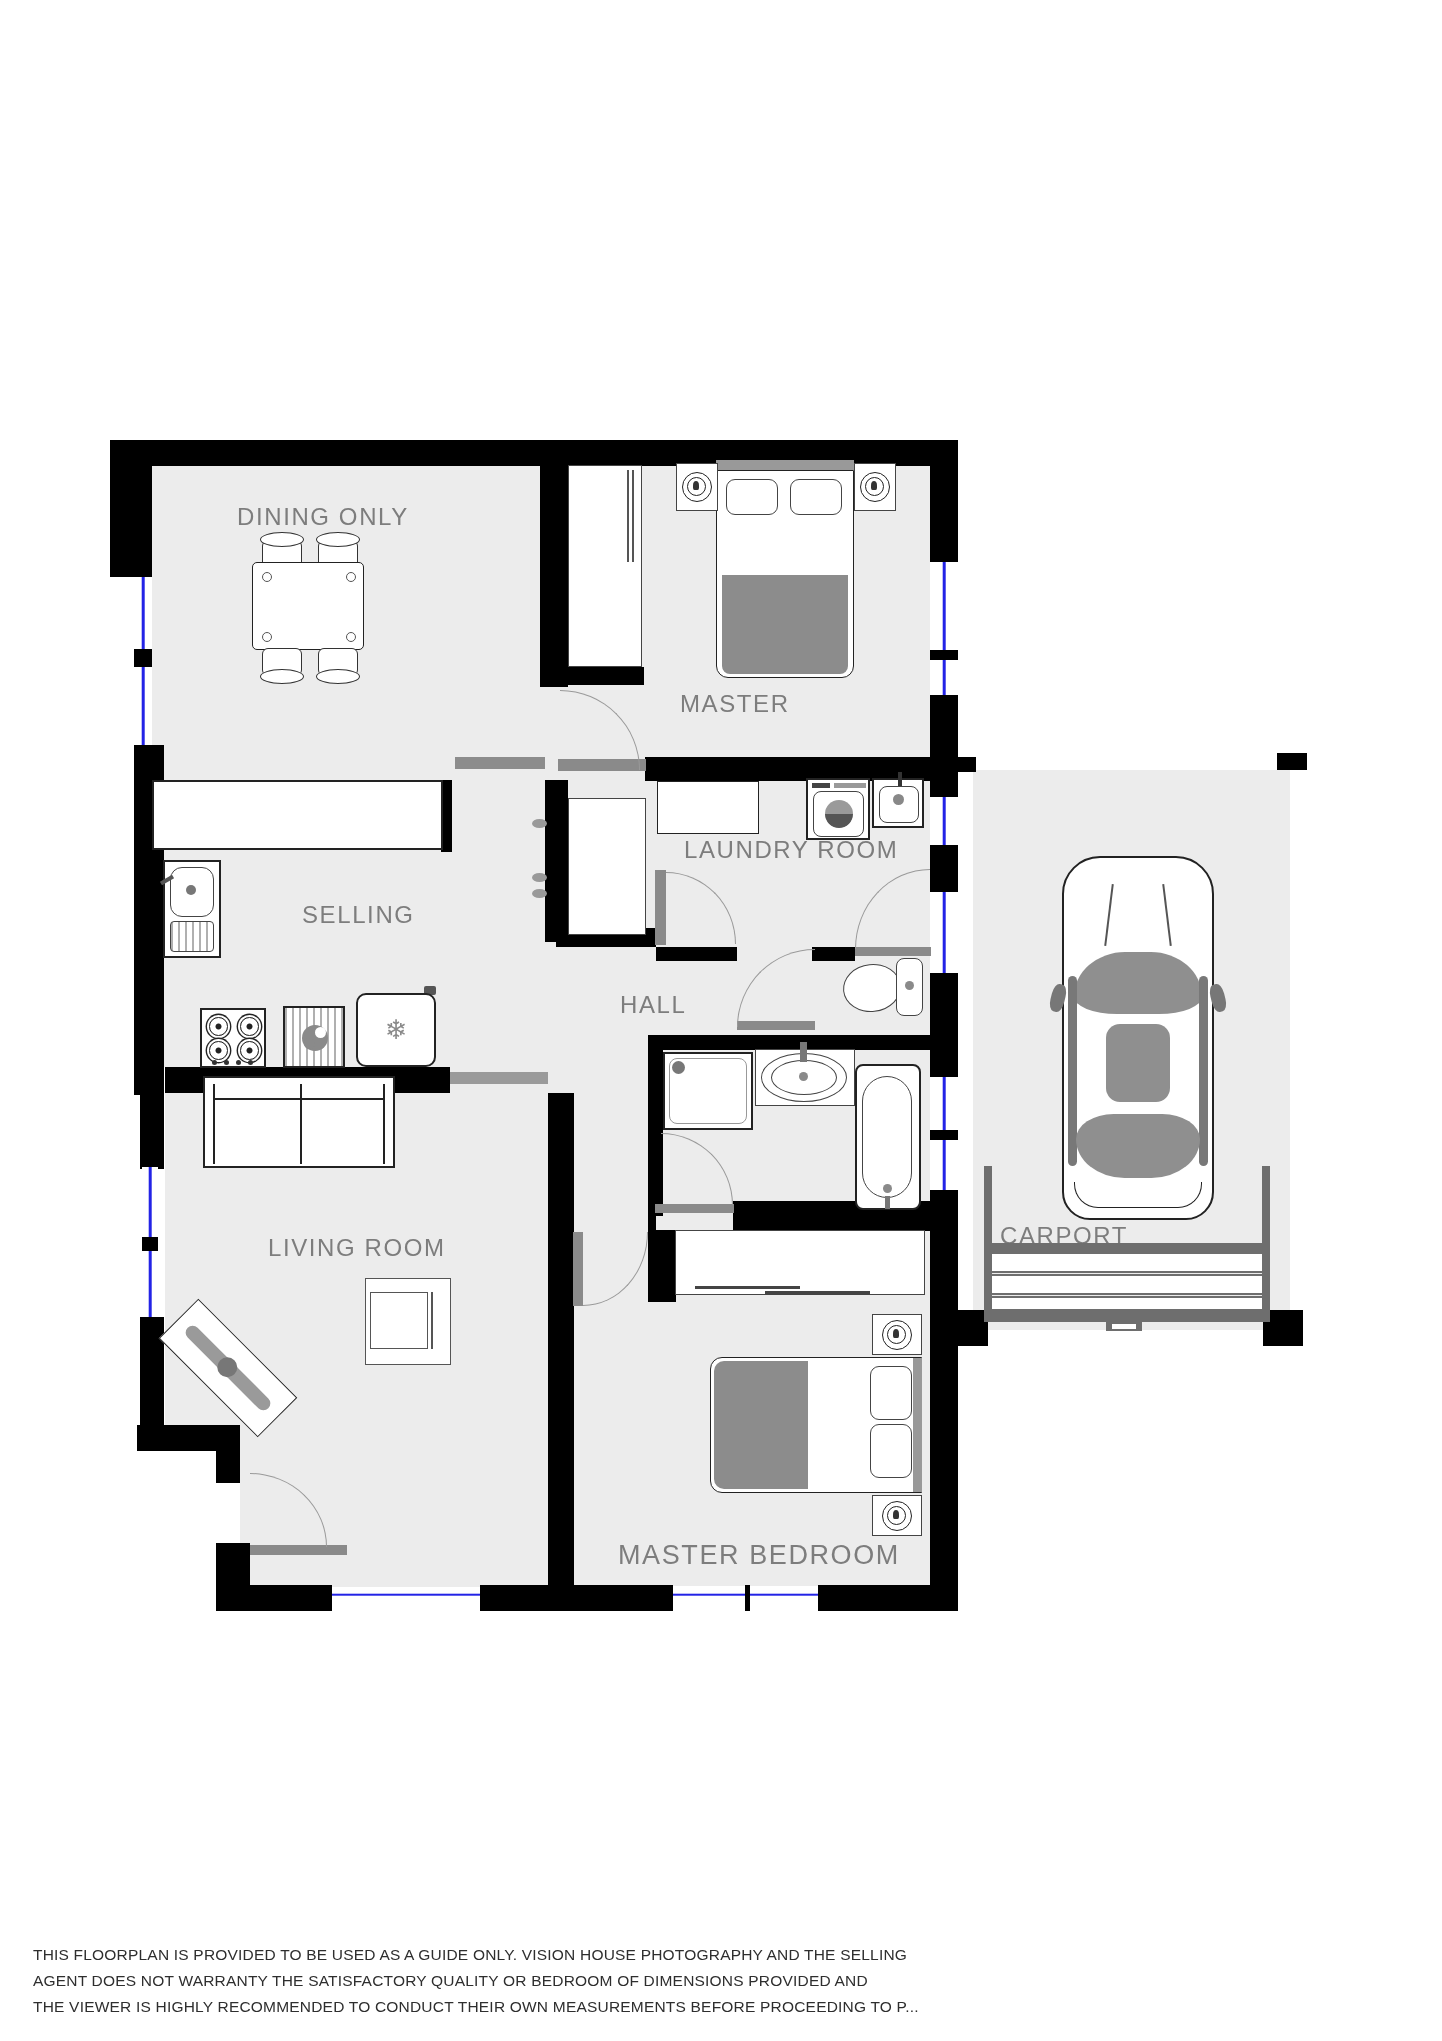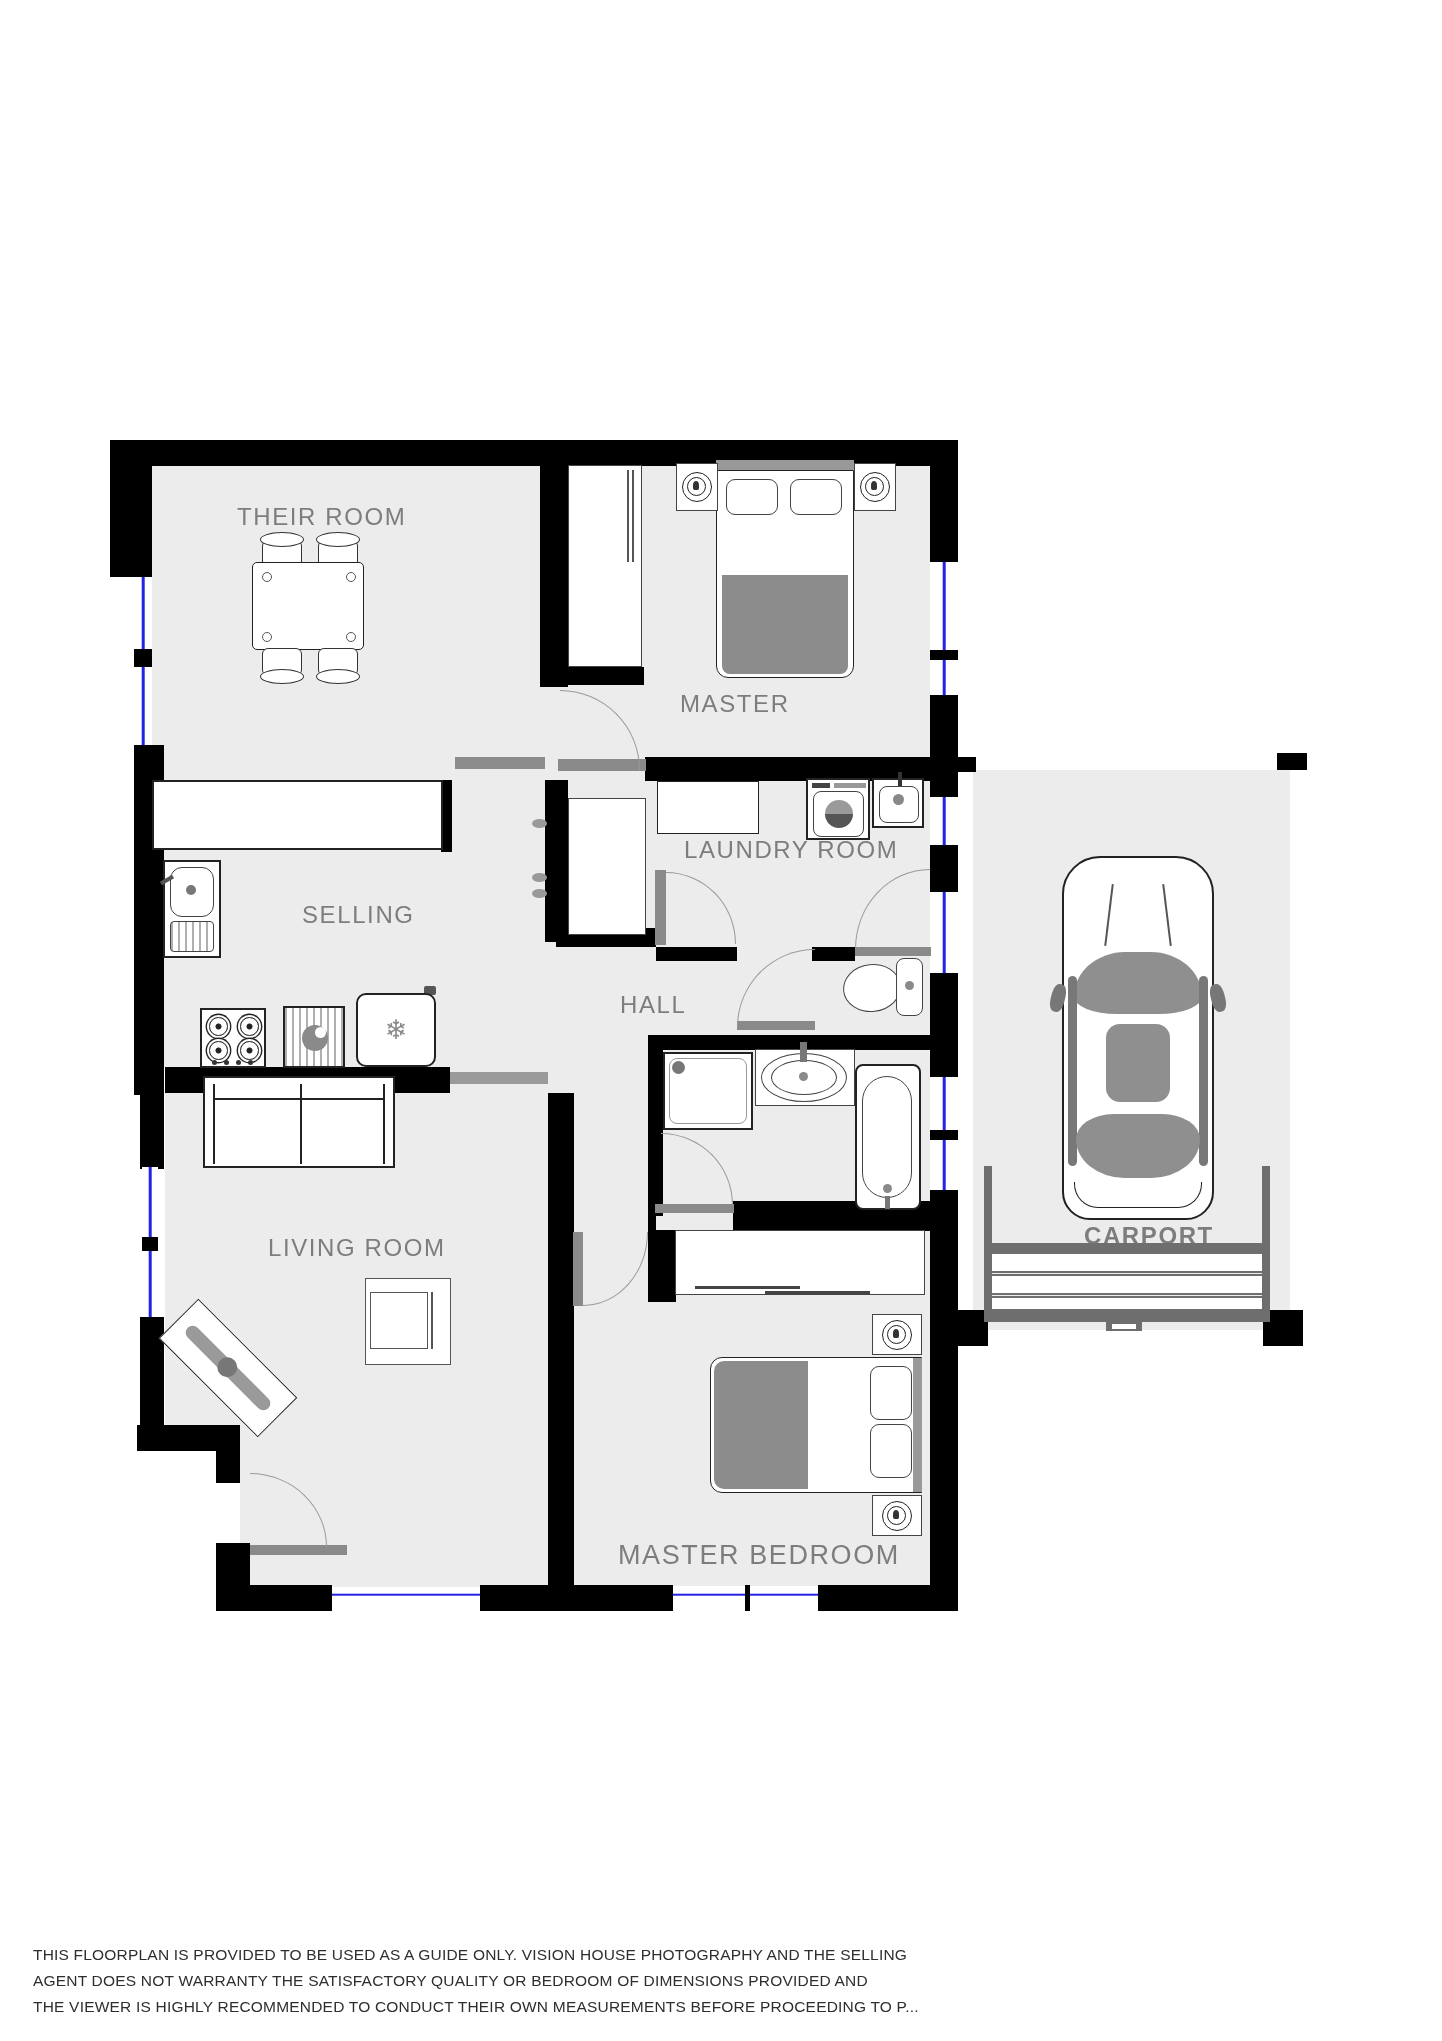--- a/index.html
+++ b/index.html
@@ -121,21 +121,21 @@
   <div class="arc arc-tl" style="left:737px;top:949px;width:78px;height:78px;"></div>
   <div class="leaf" style="left:855px;top:947px;width:76px;height:9px;"></div>
   <div class="arc arc-tl" style="left:855px;top:869px;width:75px;height:80px;"></div>
   <div class="leaf" style="left:655px;top:1204px;width:79px;height:9px;"></div>
   <div class="arc arc-tr" style="left:661px;top:1133px;width:72px;height:72px;"></div>
   <div class="leaf" style="left:573px;top:1232px;width:10px;height:74px;"></div>
   <div class="arc arc-br" style="left:583px;top:1232px;width:65px;height:74px;"></div>
   <div class="leaf" style="left:250px;top:1545px;width:97px;height:10px;"></div>
   <div class="arc arc-tr" style="left:250px;top:1473px;width:77px;height:74px;"></div>
 
-  <div class="room-label" style="left:237px;top:503px;">THEIR ROOM</div>
+  <div class="room-label" style="left:237px;top:503px;">DINING ONLY</div>
   <div class="chair chair-up" style="left:262px;top:540px;width:38px;height:26px;"></div>
   <div class="chair chair-up" style="left:318px;top:540px;width:38px;height:26px;"></div>
   <div class="furn" style="left:252px;top:562px;width:112px;height:88px;border-radius:5px;"></div>
   <div class="ring" style="left:262px;top:572px;width:8px;height:8px;border-color:#555;"></div>
   <div class="ring" style="left:346px;top:572px;width:8px;height:8px;border-color:#555;"></div>
   <div class="ring" style="left:262px;top:632px;width:8px;height:8px;border-color:#555;"></div>
   <div class="ring" style="left:346px;top:632px;width:8px;height:8px;border-color:#555;"></div>
   <div class="chair chair-down" style="left:262px;top:648px;width:38px;height:26px;"></div>
   <div class="chair chair-down" style="left:318px;top:648px;width:38px;height:26px;"></div>
 
@@ -260,21 +260,21 @@
       <div class="bulb" style="left:10px;top:8px;width:6px;height:9px;"></div>
     </div>
   </div>
   <div class="furn thin" style="left:872px;top:1495px;width:50px;height:41px;">
     <div class="ring" style="left:9px;top:5px;width:28px;height:28px;">
       <div class="ring" style="left:4px;top:4px;width:17px;height:17px;"></div>
       <div class="bulb" style="left:10px;top:8px;width:6px;height:9px;"></div>
     </div>
   </div>
 
-  <div class="room-label" style="left:1084px;top:1222px;z-index:1;font-weight:bold;">CARPORT</div>
+  <div class="room-label" style="left:1000px;top:1222px;z-index:1;">CARPORT</div>
   <div class="wall" style="left:1277px;top:753px;width:30px;height:17px;"></div>
   <div class="wall" style="left:930px;top:757px;width:46px;height:15px;"></div>
   <div class="wall" style="left:958px;top:1310px;width:30px;height:36px;"></div>
   <div class="wall" style="left:1263px;top:1310px;width:40px;height:36px;"></div>
   <div class="bar" style="left:984px;top:1166px;width:8px;height:148px;"></div>
   <div class="bar" style="left:1262px;top:1166px;width:8px;height:148px;"></div>
   <div class="bar" style="left:984px;top:1243px;width:286px;height:9px;z-index:2;"></div>
   <div class="furn" style="left:990px;top:1252px;width:274px;height:21px;border:2px solid #6e6e6e;z-index:2;"></div>
   <div class="furn" style="left:990px;top:1274px;width:274px;height:21px;border:2px solid #6e6e6e;z-index:2;"></div>
   <div class="furn" style="left:990px;top:1296px;width:274px;height:15px;border:2px solid #6e6e6e;z-index:2;"></div>

